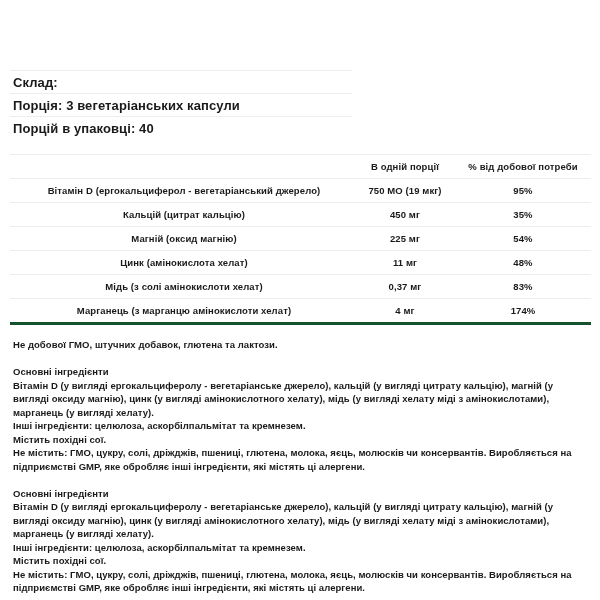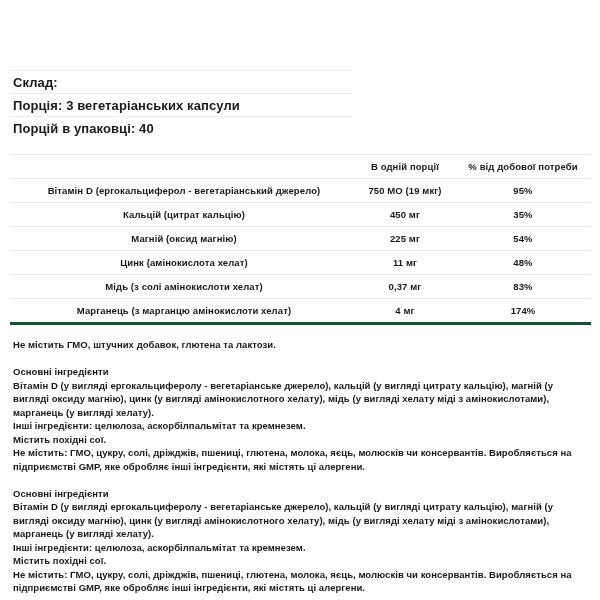--- a/index.html
+++ b/index.html
@@ -136,21 +136,21 @@
       <tr class="last-row">
         <td class="col-name">Марганець (з марганцю амінокислоти хелат)</td>
         <td class="col-serv">4 мг</td>
         <td class="col-dv">174%</td>
       </tr>
     </tbody>
   </table>
 
   <div class="freetext">
 
-    <p>Не містить ГМО, штучних добавок, глютена та лактози.</p>
+    <p>Не добової ГМО, штучних добавок, глютена та лактози.</p>
 
     <div class="block">
       <p>Основні інгредієнти</p>
       <p>Вітамін D (у вигляді ергокальциферолу - вегетаріанське джерело), кальцій (у вигляді цитрату кальцію), магній (у вигляді оксиду магнію), цинк (у вигляді амінокислотного хелату), мідь (у вигляді хелату міді з амінокислотами), марганець (у вигляді хелату).</p>
       <p>Інші інгредієнти: целюлоза, аскорбілпальмітат та кремнезем.</p>
       <p>Містить похідні сої.</p>
       <p>Не містить: ГМО, цукру, солі, дріжджів, пшениці, глютена, молока, яєць, молюсків чи консервантів. Виробляється на підприємстві GMP, яке обробляє інші інгредієнти, які містять ці алергени.</p>
     </div>
 
     <div class="block">

